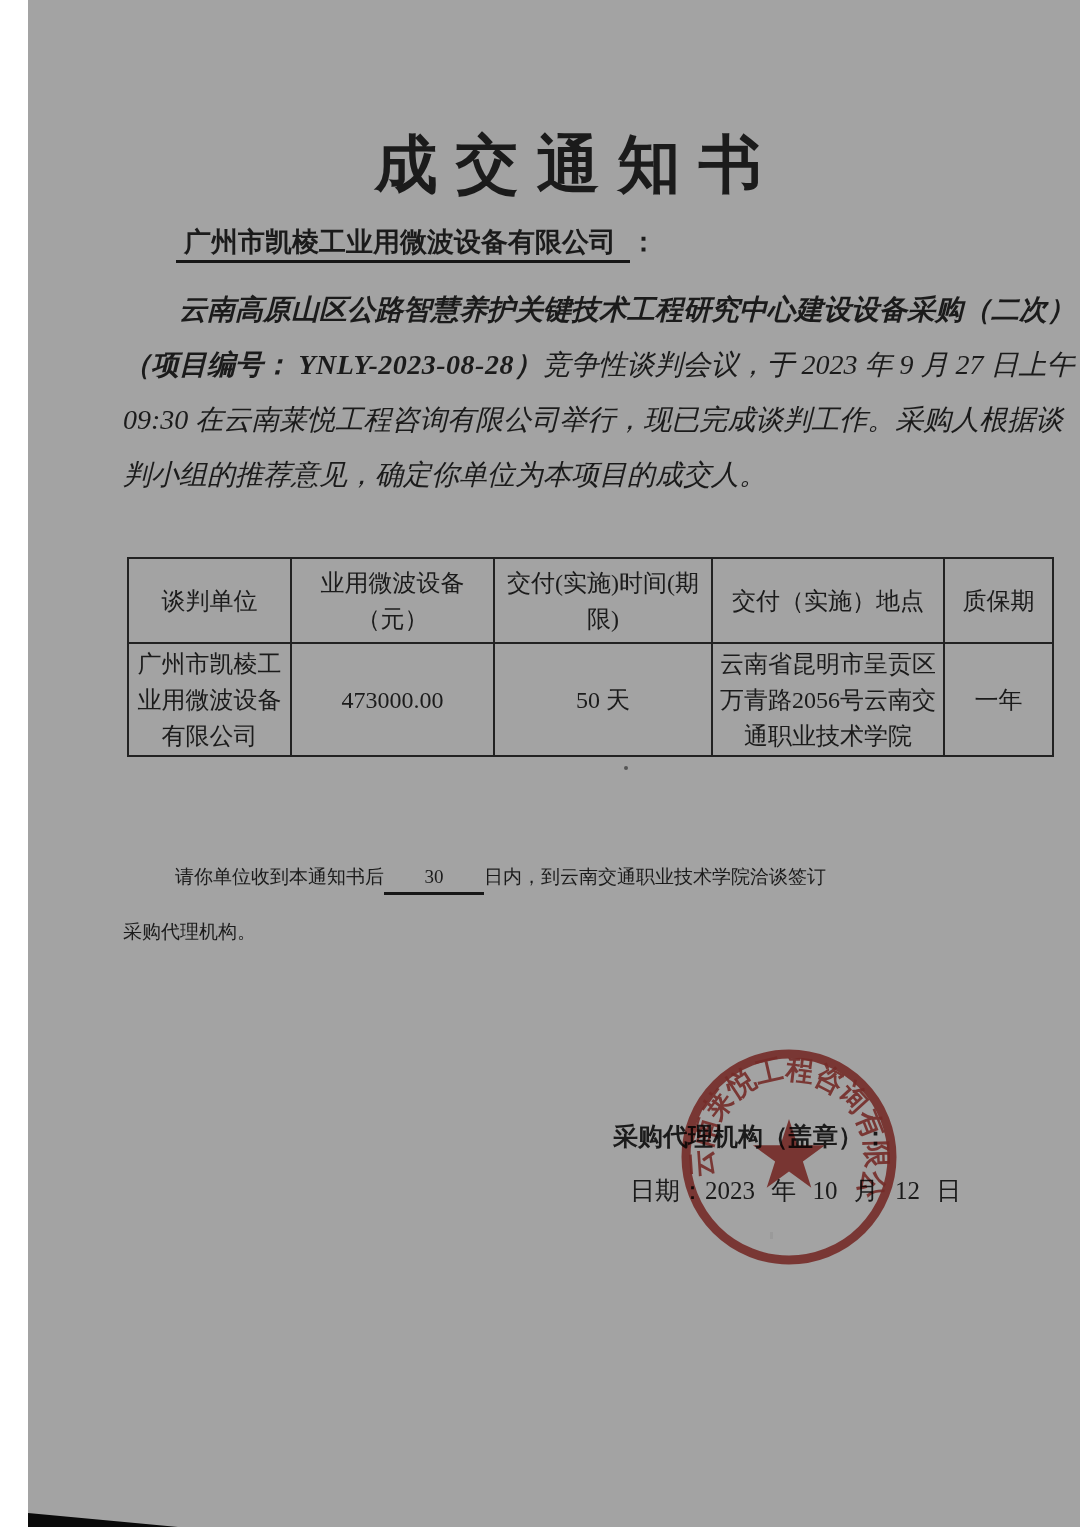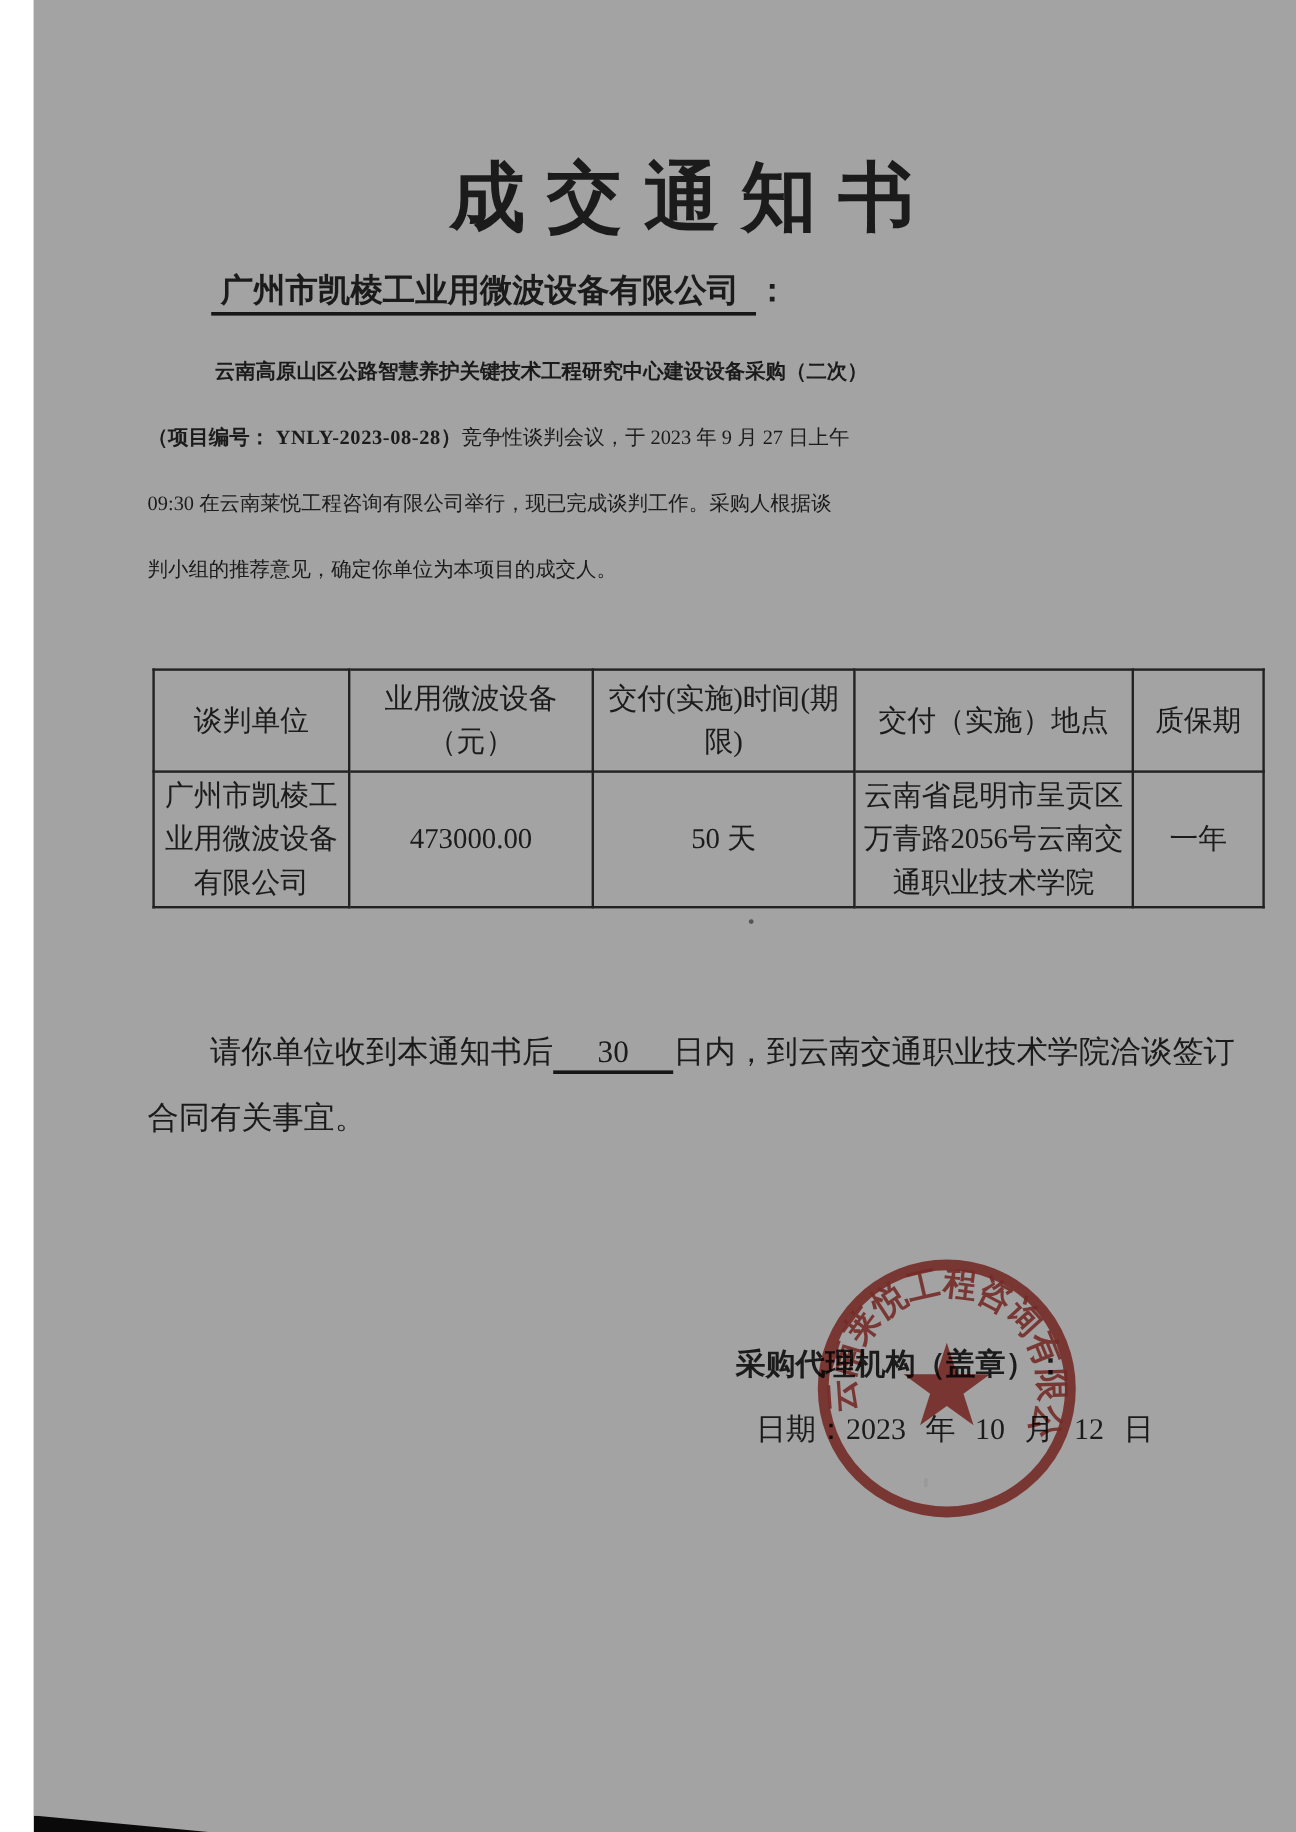--- a/index.html
+++ b/index.html
@@ -45,22 +45,23 @@
     border-bottom: 3px solid #171717;
     padding: 0 14px 3px 8px;
   }
 
   
   .intro {
     position: absolute;
     top: 282px;
     left: 95px;
     width: 895px;
-    font-size: 17px;
+    font-size: 28px;
     line-height: 55px;
+    font-style: italic;
   }
   .intro .line { white-space: nowrap; }
   .intro .indent { text-indent: 56px; }
   .intro .b { font-weight: bold; }
   .intro .code { font-weight: 600; letter-spacing: 0.5px; }
 
   
   .award-table {
     position: absolute;
     top: 557px;
@@ -85,21 +86,21 @@
   .col-3 { width: 208px; }
   .col-4 { width: 222px; }
   .col-5 { width: 99px;  }
 
   
   .notice {
     position: absolute;
     top: 849px;
     left: 95px;
     width: 895px;
-    font-size: 26px;
+    font-size: 19px;
     line-height: 55px;
   }
   .notice .line1 { text-indent: 52px; white-space: nowrap; }
   .notice .blank {
     display: inline-block;
     text-indent: 0;
     min-width: 100px;
     text-align: center;
     border-bottom: 3px solid #171717;
     line-height: 30px;
@@ -202,21 +203,21 @@
         <td class="col-4">云南省昆明市呈贡区
 万青路2056号云南交
 通职业技术学院</td>
         <td class="col-5">一年</td>
       </tr>
     </tbody>
   </table>
 
   <div class="notice">
     <div class="line1"><span>请你单位收到本通知书后</span><span class="blank">30</span><span>日内，到云南交通职业技术学院洽谈签订</span></div>
-    <div class="line2">合同有关事宜。</div>
+    <div class="line2">采购代理机构。</div>
   </div>
 
   <div class="sig-label">采购代理机构（盖章）：</div>
   <div class="sig-date">日期：2023 年 10 月 12 日</div>
 
   <svg class="stamp" viewBox="0 0 230 230" xmlns="http://www.w3.org/2000/svg">
     <g fill="#b0332d" stroke="none">
       <circle cx="115" cy="115" r="103" fill="none" stroke="#b0332d" stroke-width="9" stroke-opacity="0.9"></circle>
       <polygon fill-opacity="0.92" points="115,77 123.6,103.2 151.1,103.3 128.9,119.5 137.3,145.7 115,129.6 92.7,145.7 101.1,119.5 78.9,103.3 106.4,103.2"></polygon>
       <g transform="rotate(6 115 115)">

